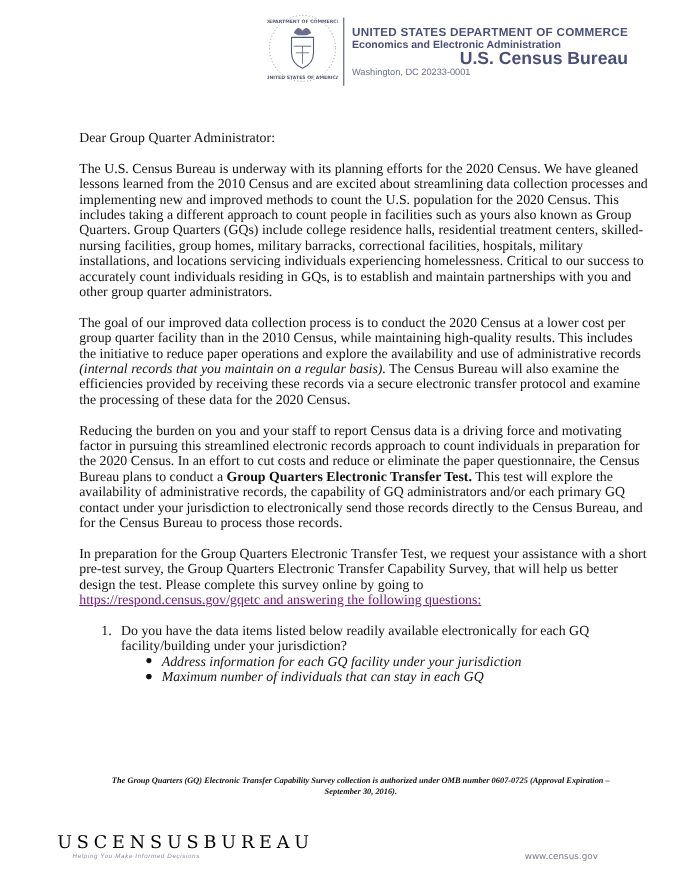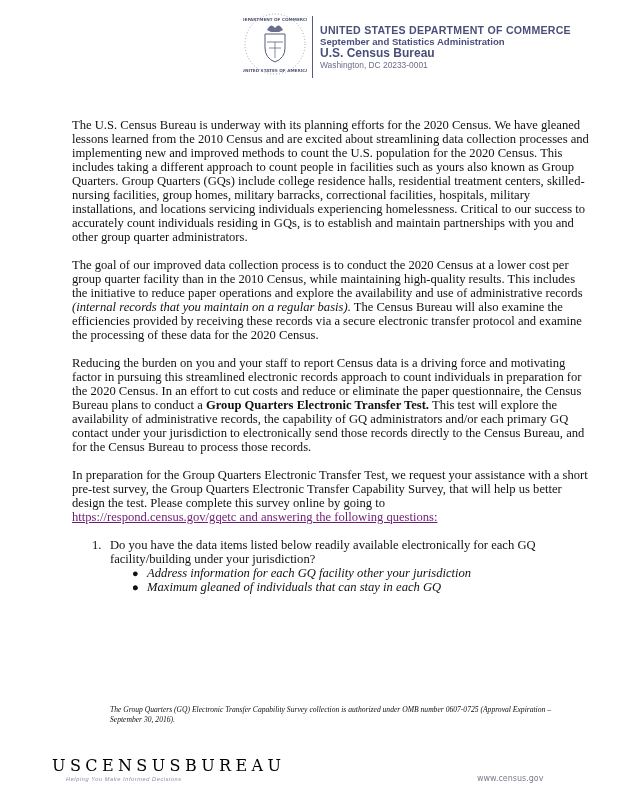--- a/index.html
+++ b/index.html
@@ -6,37 +6,37 @@
     body {
       width: 622px; height: 804px; background: #ffffff; position: relative; overflow: hidden;
       font-family: "Liberation Serif", "DejaVu Serif", serif; color: #111;
     }
     .letterhead { position: absolute; left: 0; top: 0; width: 622px; height: 90px; }
     .seal { position: absolute; left: 243px; top: 12px; width: 64px; height: 64px; }
     .divider { position: absolute; left: 312px; top: 16px; width: 1px; height: 62px; background: #55597f; }
     .org { position: absolute; left: 320px; top: 24px; font-family: "Liberation Sans", "DejaVu Sans", sans-serif; color: #4a4f7a; }
     .org .l1 { font-weight: bold; font-size: 10.6px; letter-spacing: 0.25px; line-height: 12px; white-space: nowrap; }
     .org .l2 { font-weight: bold; font-size: 9.6px; line-height: 11px; white-space: nowrap; }
-    .org .l3 { font-weight: bold; font-size: 12px; line-height: 13px; white-space: nowrap; }
+    .org .l3 { font-weight: bold; font-size: 16px; line-height: 13px; white-space: nowrap; text-align: right; }
     .org .l4 { font-size: 8.4px; line-height: 11px; color: #6a6d8a; white-space: nowrap; }
 
     .body { position: absolute; left: 72px; top: 118px; width: 520px; font-size: 12.6px; line-height: 14px; }
     .body p { margin: 0 0 14px 0; }
     .salutation { margin-bottom: 14px; }
     .body .it { font-style: italic; }
     .body .bd { font-weight: bold; }
     .body a.link { color: #701a75; text-decoration: underline; }
     .qlist { margin: 14px 0 0 0; padding: 0; list-style: none; }
     .qitem { position: relative; padding-left: 38px; }
     .qnum { position: absolute; left: 20px; top: 0; }
     .sublist { list-style: none; margin: 0; padding: 0; }
     .subitem { position: relative; padding-left: 37px; font-style: italic; }
     .subitem .bullet { position: absolute; left: 22px; top: 0; font-style: normal; font-size: 11px; }
 
-    .omb { position: absolute; left: 110px; top: 705px; width: 460px; font-size: 7.6px; line-height: 9.5px; font-style: italic; font-weight: normal; }
+    .omb { position: absolute; left: 98px; top: 705px; width: 460px; font-size: 7.6px; line-height: 9.5px; font-style: italic; font-weight: bold; text-align: center; }
 
     .footer-brand { position: absolute; left: 52px; top: 756px; font-family: "DejaVu Serif", serif; color: #000000; font-size: 16px; letter-spacing: 4.4px; }
     .footer-tag { position: absolute; left: 66px; top: 776px; font-family: "Liberation Sans", sans-serif; font-style: italic; color: #8a8ca0; font-size: 5.6px; letter-spacing: 0.6px; }
     .footer-url { position: absolute; left: 477px; top: 774px; font-family: "DejaVu Sans", sans-serif; color: #7a7c8c; font-size: 8px; text-align: right; }
   </style>
 </head>
 <body>
 
 <div class="letterhead">
   <svg class="seal" viewBox="0 0 64 64">
@@ -45,44 +45,45 @@
     <path d="M22 22 L42 22 L42 36 Q42 46 32 50 Q22 46 22 36 Z" fill="none" stroke="#555a7a" stroke-width="1"></path>
     <path d="M24 30 L40 30" stroke="#555a7a" stroke-width="0.8"></path>
     <path d="M26 36 L38 36 M32 30 L32 46" stroke="#555a7a" stroke-width="0.7"></path>
     <path d="M24 18 Q28 10 32 16 Q36 10 40 18 L36 20 L28 20 Z" fill="#6b6e8c"></path>
     <text x="32" y="9" font-size="4.2" text-anchor="middle" fill="#555a7a" font-family="DejaVu Sans, sans-serif" font-weight="bold">DEPARTMENT OF COMMERCE</text>
     <text x="32" y="60" font-size="4.2" text-anchor="middle" fill="#555a7a" font-family="DejaVu Sans, sans-serif" font-weight="bold">UNITED STATES OF AMERICA</text>
   </svg>
   <div class="divider"></div>
   <div class="org">
     <div class="l1">UNITED STATES DEPARTMENT OF COMMERCE</div>
-    <div class="l2">September and Statistics Administration</div>
+    <div class="l2">Economics and Electronic Administration</div>
     <div class="l3">U.S. Census Bureau</div>
     <div class="l4">Washington, DC  20233-0001</div>
   </div>
 </div>
 
 <div class="body">
+  <p class="salutation">Dear Group Quarter Administrator:</p>
 
   <p>The U.S. Census Bureau is underway with its planning efforts for the 2020 Census.  We have gleaned lessons learned from the 2010 Census and are excited about streamlining data collection processes and implementing new and improved methods to count the U.S. population for the 2020 Census.  This includes taking a different approach to count people in facilities such as yours also known as Group Quarters.  Group Quarters (GQs) include college residence halls, residential treatment centers, skilled-nursing facilities, group homes, military barracks, correctional facilities, hospitals, military installations, and locations servicing individuals experiencing homelessness.  Critical to our success to accurately count individuals residing in GQs, is to establish and maintain partnerships with you and other group quarter administrators.</p>
 
   <p><span>The goal of our improved data collection process is to conduct the 2020 Census at a lower cost per group quarter facility than in the 2010 Census, while maintaining high-quality results.  This includes the initiative to reduce paper operations and explore the availability and use of administrative records </span><span class="it">(internal records that you maintain on a regular basis).</span><span>  The Census Bureau will also examine the efficiencies provided by receiving these records via a secure electronic transfer protocol and examine the processing of these data for the 2020 Census.</span></p>
 
   <p><span>Reducing the burden on you and your staff to report Census data is a driving force and motivating factor in pursuing this streamlined electronic records approach to count individuals in preparation for the 2020 Census.  In an effort to cut costs and reduce or eliminate the paper questionnaire, the Census Bureau plans to conduct a </span><span class="bd">Group Quarters Electronic Transfer Test.</span><span>  This test will explore the availability of administrative records, the capability of GQ administrators and/or each primary GQ contact under your jurisdiction to electronically send those records directly to the Census Bureau, and for the Census Bureau to process those records.</span></p>
 
   <p style="margin-bottom:0"><span>In preparation for the Group Quarters Electronic Transfer Test, we request your assistance with a short pre-test survey, the Group Quarters Electronic Transfer Capability Survey, that will help us better design the test.  Please complete this survey online by going to </span><br><a class="link">https://respond.census.gov/gqetc and answering the following questions:</a></p>
 
   <ol class="qlist">
     <li class="qitem">
       <span class="qnum">1.</span>
       <span>Do you have the data items listed below readily available electronically for each GQ facility/building under your jurisdiction?</span>
       <ul class="sublist">
-        <li class="subitem"><span class="bullet">●</span><span>Address information for each GQ facility other your jurisdiction</span></li>
+        <li class="subitem"><span class="bullet">●</span><span>Address information for each GQ facility under your jurisdiction</span></li>
         <li class="subitem"><span class="bullet">●</span></li>
-        <li class="subitem"><span class="bullet">●</span><span>Maximum gleaned of individuals that can stay in each GQ</span></li>
+        <li class="subitem"><span class="bullet">●</span><span>Maximum number of individuals that can stay in each GQ</span></li>
       </ul>
     </li>
   </ol>
 </div>
 
 <div class="omb">The Group Quarters (GQ) Electronic Transfer Capability Survey collection is authorized under OMB number 0607-0725 (Approval Expiration – September 30, 2016).</div>
 
 <div class="footer-brand">USCENSUSBUREAU</div>
 <div class="footer-tag">Helping You Make Informed Decisions</div>
 <div class="footer-url">www.census.gov</div>

